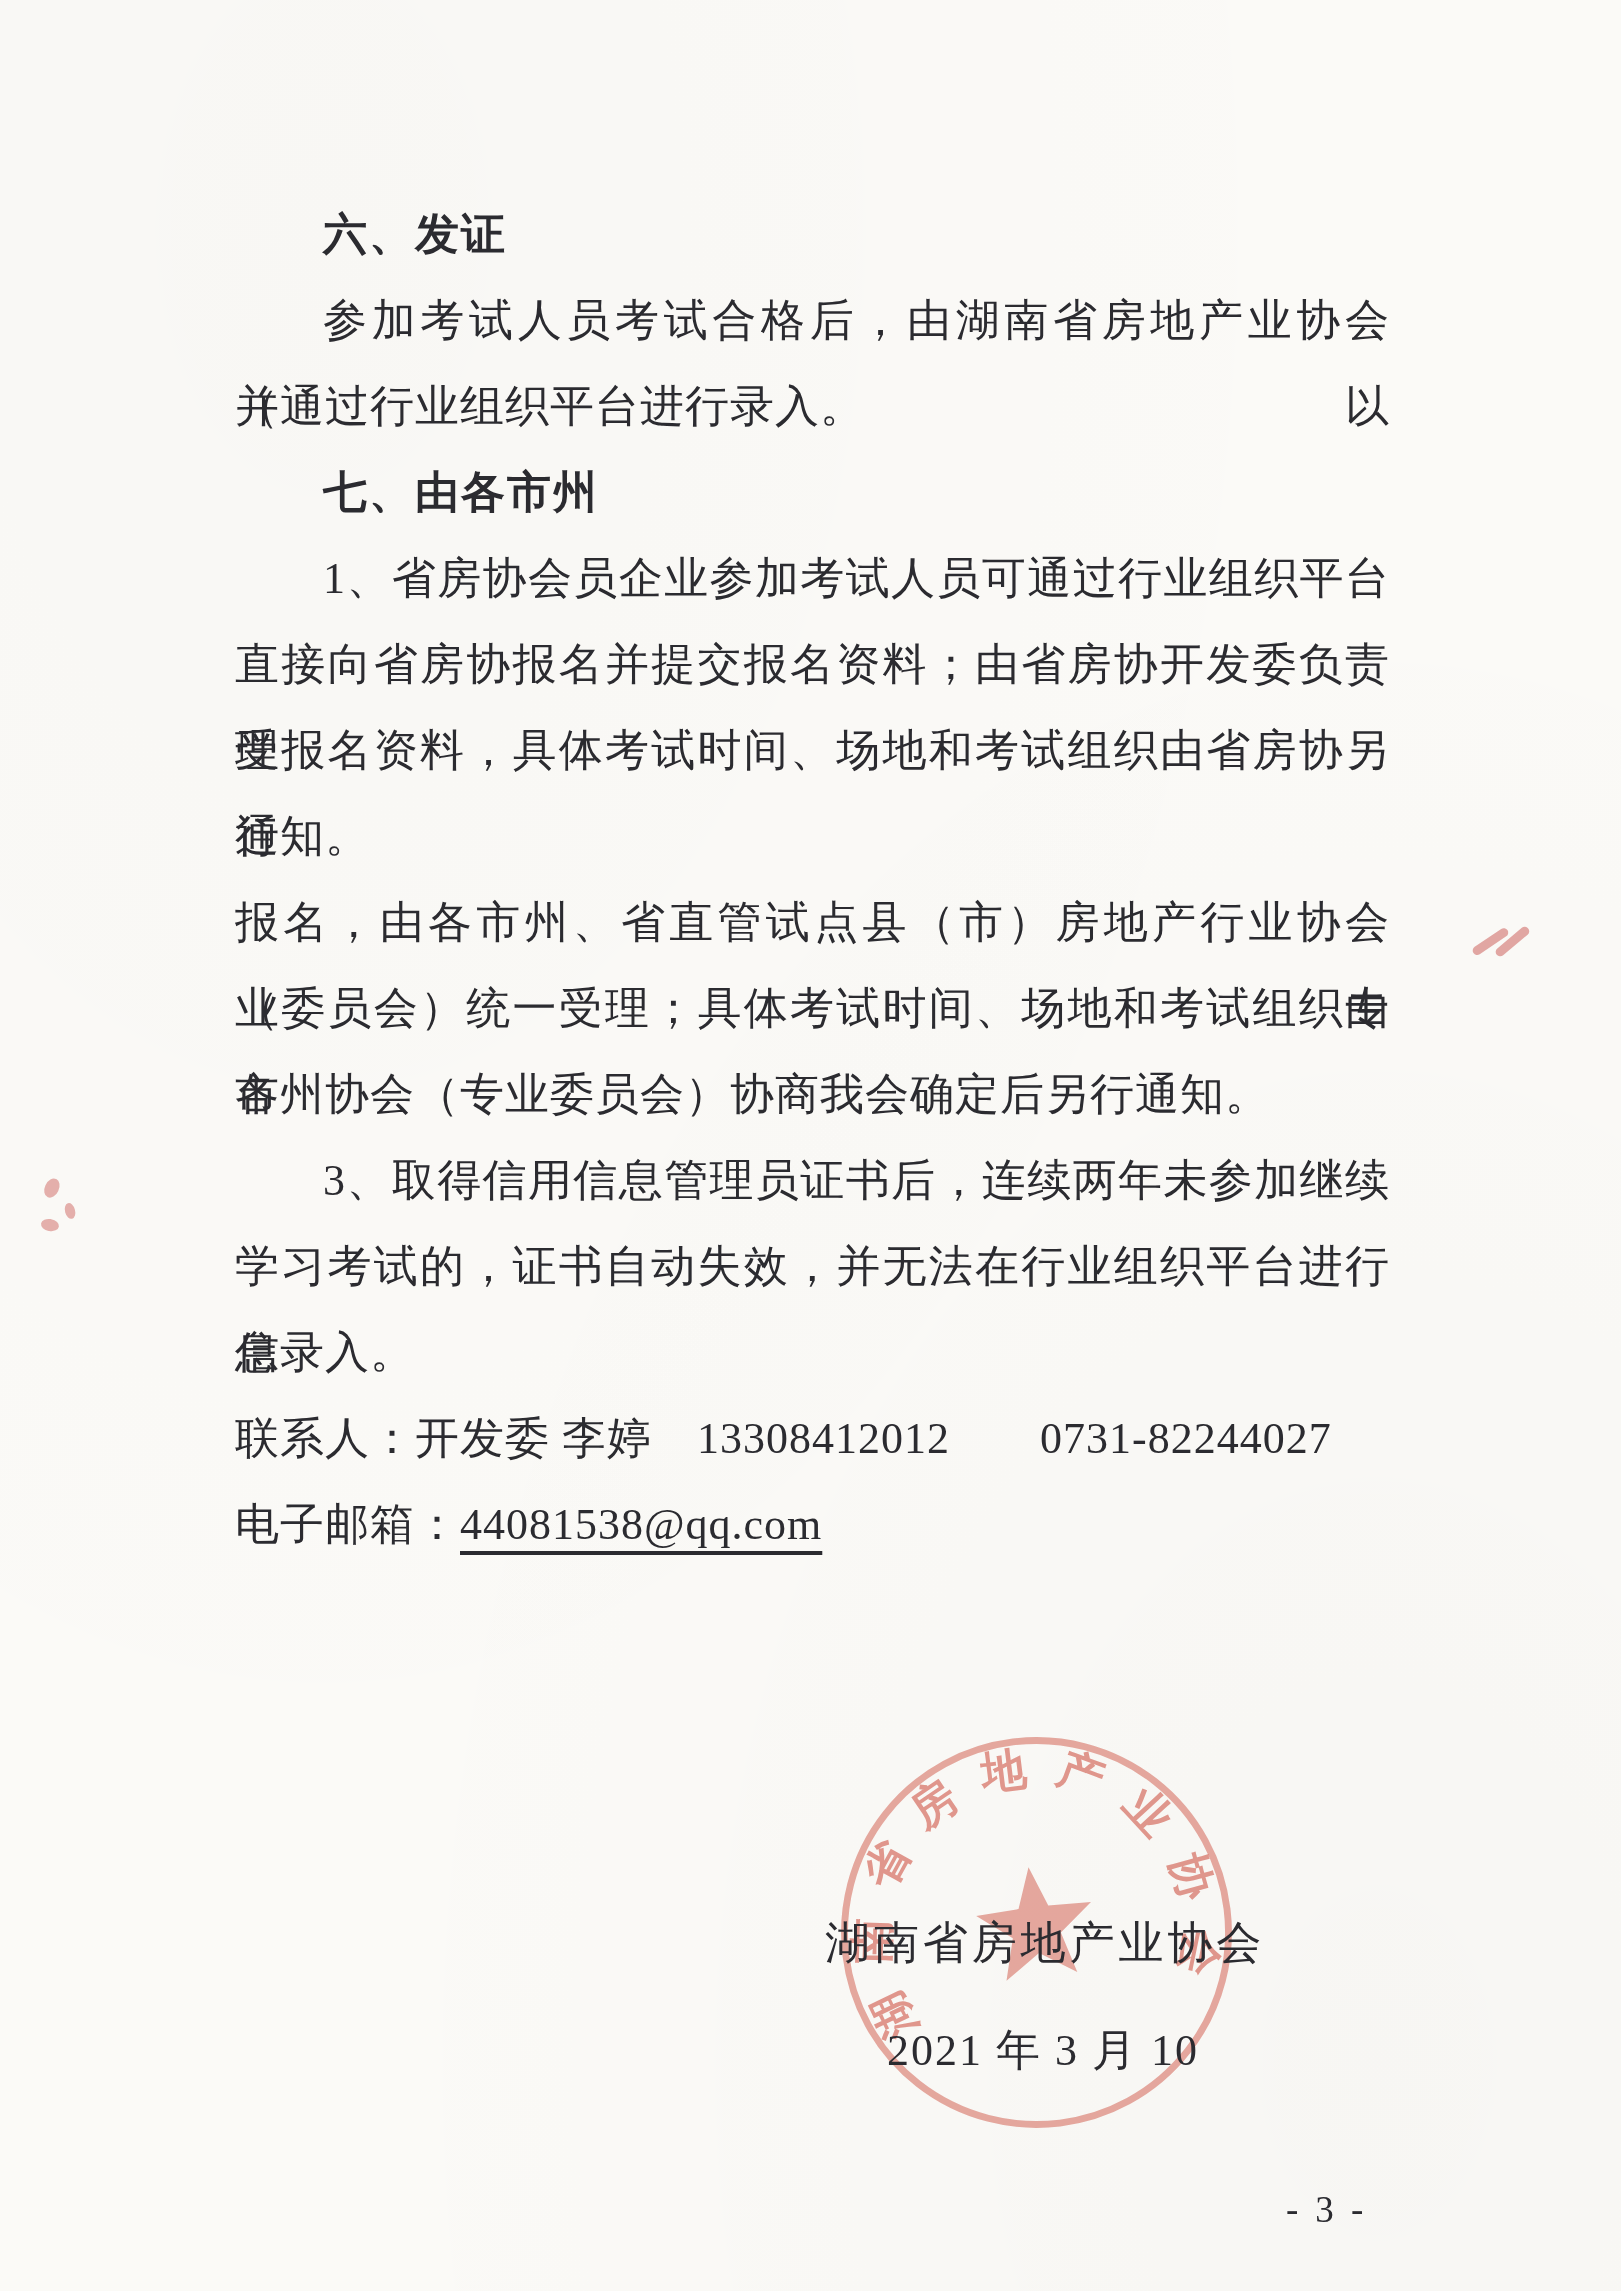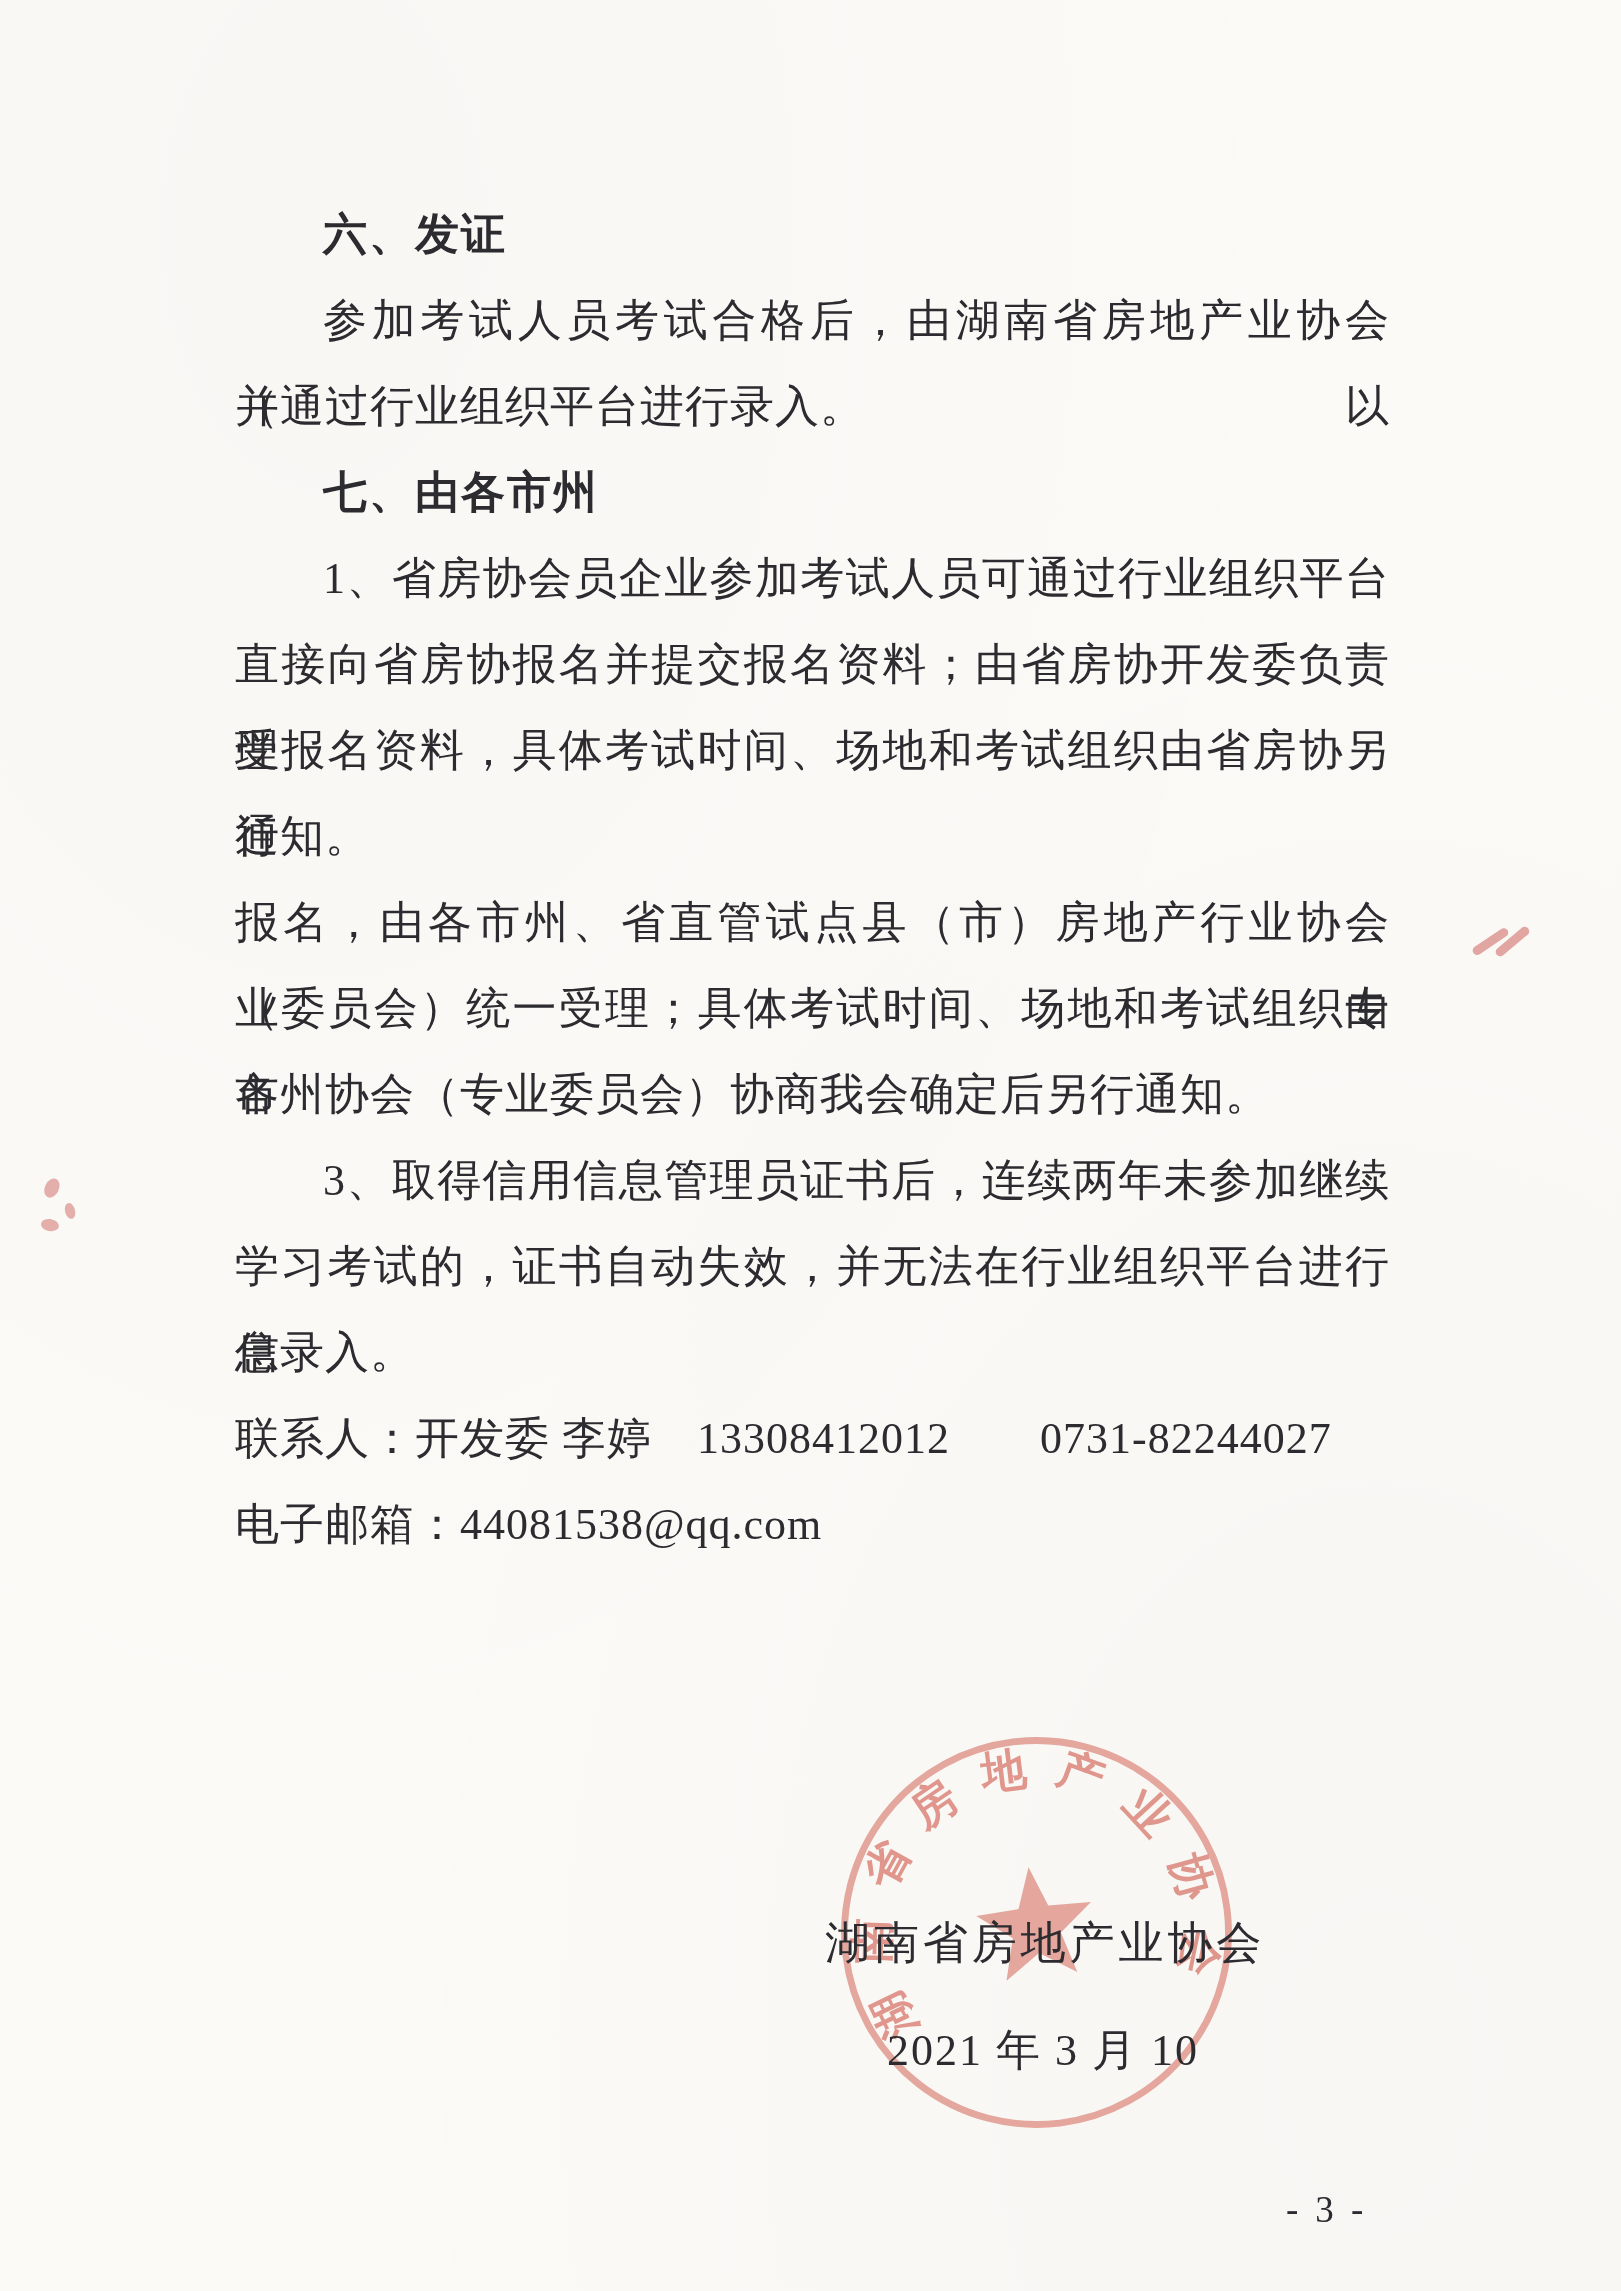--- a/index.html
+++ b/index.html
@@ -21,20 +21,21 @@
   .line{
     font-size:44px;
     line-height:86px;
     height:86px;
     letter-spacing:1px;
   }
   .fill{text-align:justify;text-align-last:justify;}
   .indent{text-indent:88px;}
   .heading{font-weight:700;letter-spacing:2px;}
   .email-underline{
+    text-decoration:underline;
     text-decoration-thickness:3.9px;
     text-underline-offset:11.8px;
   }
   .sig-org{
     position:absolute;left:825px;top:1913px;
     font-size:45px;letter-spacing:3.9px;z-index:3;
   }
   .sig-date{
     position:absolute;left:887px;top:2021px;
     font-size:44px;letter-spacing:2px;z-index:3;

